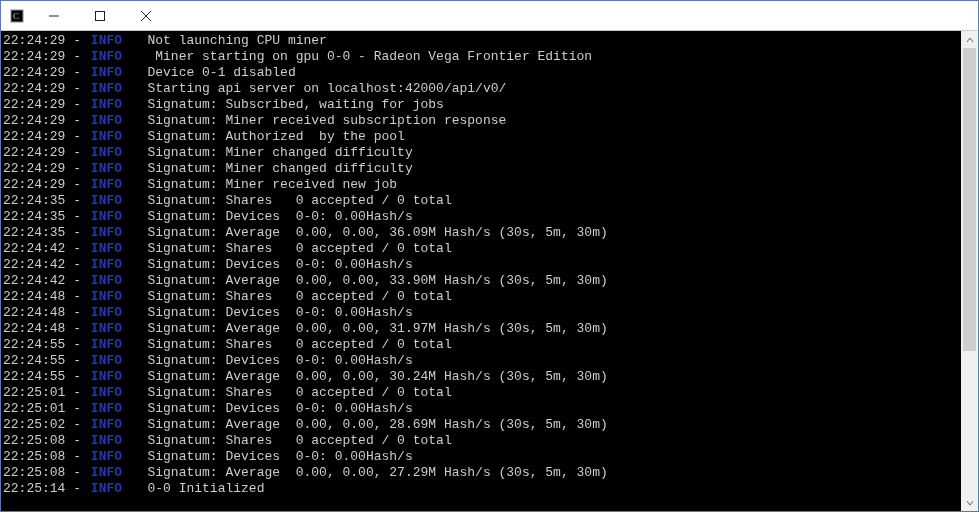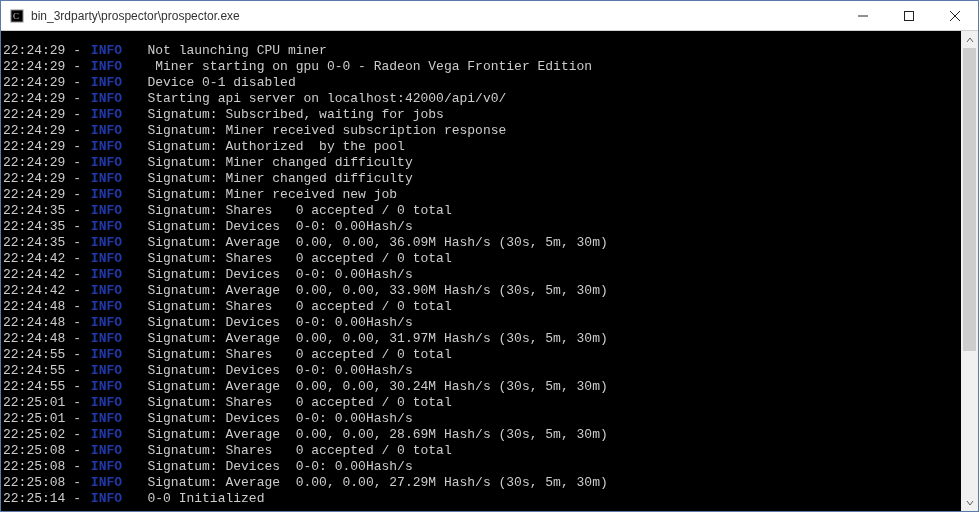--- a/index.html
+++ b/index.html
@@ -55,21 +55,21 @@
     background: #000;
     overflow: hidden;
   }
   .console {
     flex: 1;
     background: #000;
     color: #ccc;
     font-family: Consolas, "Courier New", monospace;
     font-size: 13px;
     line-height: 16px;
-    padding: 12px 0 2px 2px;
+    padding: 2px 0 2px 2px;
     white-space: pre;
     overflow: hidden;
   }
   .console .line { display: block; }
   .console .ts { color: #ccc; }
   .console .dash { color: #ccc; }
   .console .lvl { color: #2239aa; font-weight: bold; padding: 0 2px; }
   .console .msg { color: #ccc; }
   .scrollbar {
     width: 17px;
@@ -99,21 +99,20 @@
 <body>
 
 <div class="window">
   <div class="titlebar">
     <span class="icon">
       <svg width="14" height="14" viewBox="0 0 14 14">
         <rect x="1" y="1" width="12" height="12" fill="#000" stroke="#888" stroke-width="1"></rect>
         <text x="3" y="10" font-size="9" font-family="Consolas" fill="#ccc">C</text>
       </svg>
     </span>
-    <span class="title">bin_3rdparty\prospector\prospector.exe</span>
     <div class="winbtns">
       <div class="winbtn">
         <svg width="10" height="10" viewBox="0 0 10 10">
             <line x1="0" y1="5" x2="10" y2="5" stroke="#222" stroke-width="1"></line>
           </svg>
       </div>
       <div class="winbtn">
         <svg width="10" height="10" viewBox="0 0 10 10">
             <rect x="0.5" y="0.5" width="9" height="9" fill="none" stroke="#222" stroke-width="1"></rect>
           </svg>

